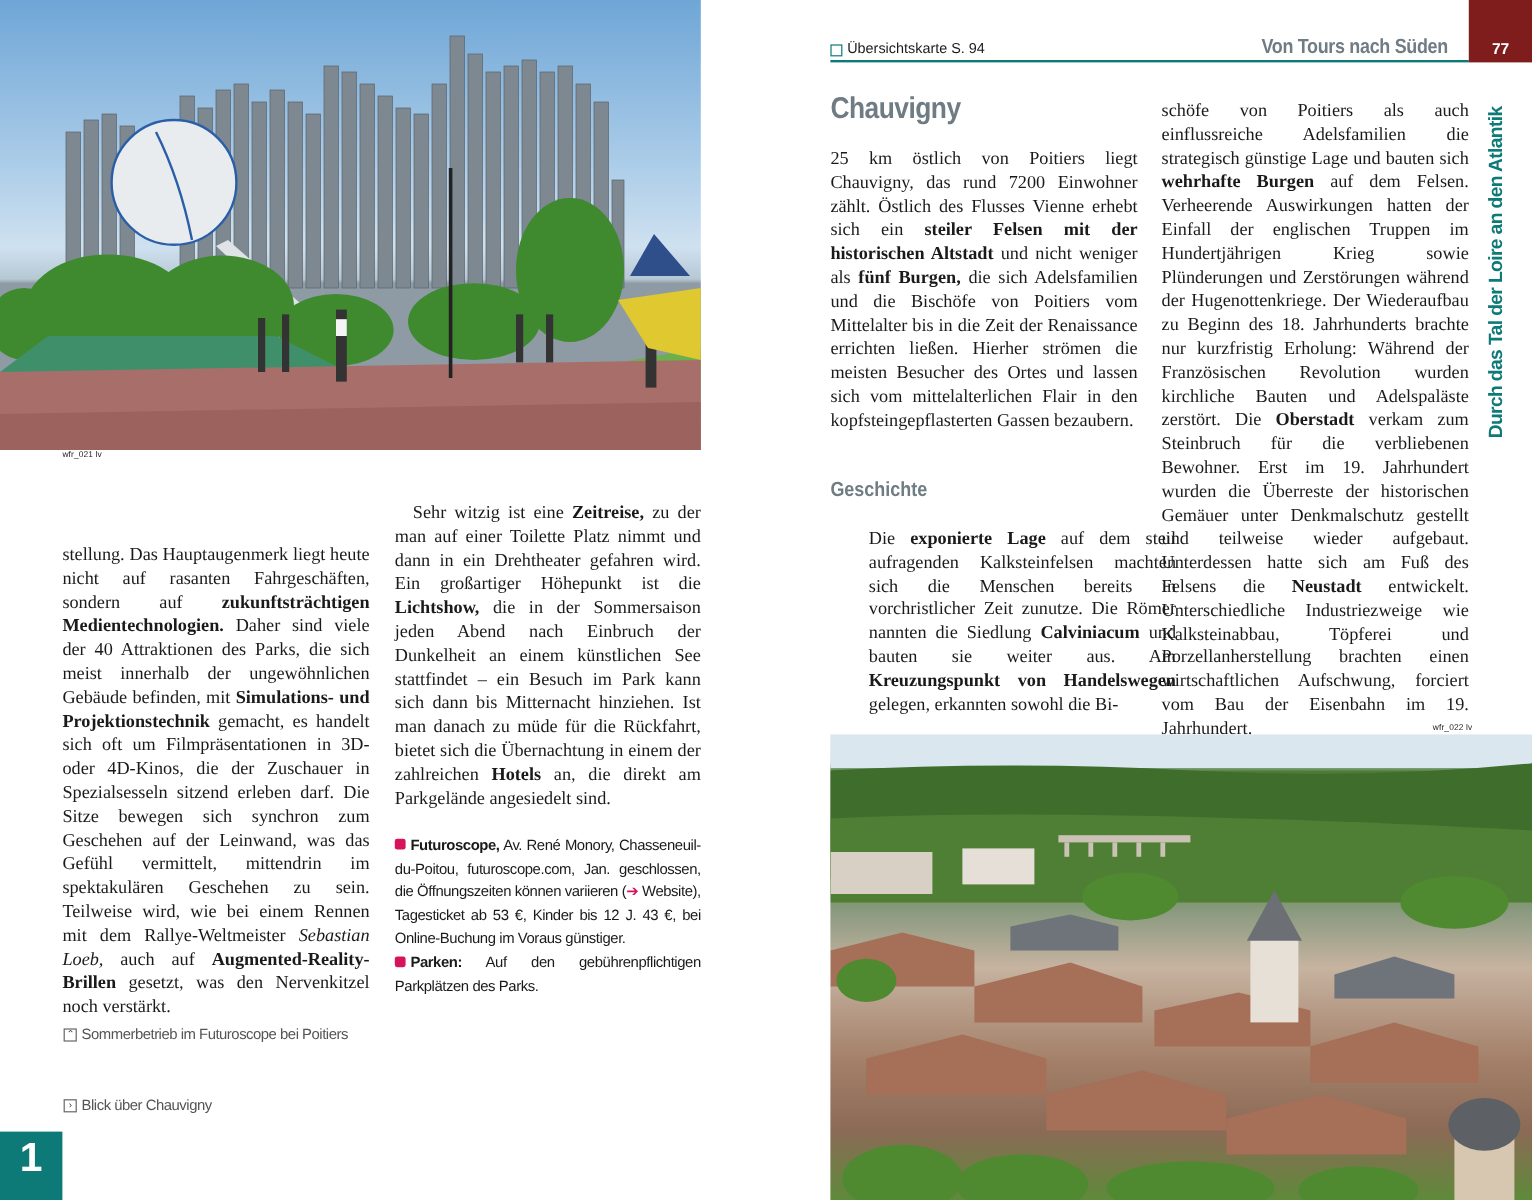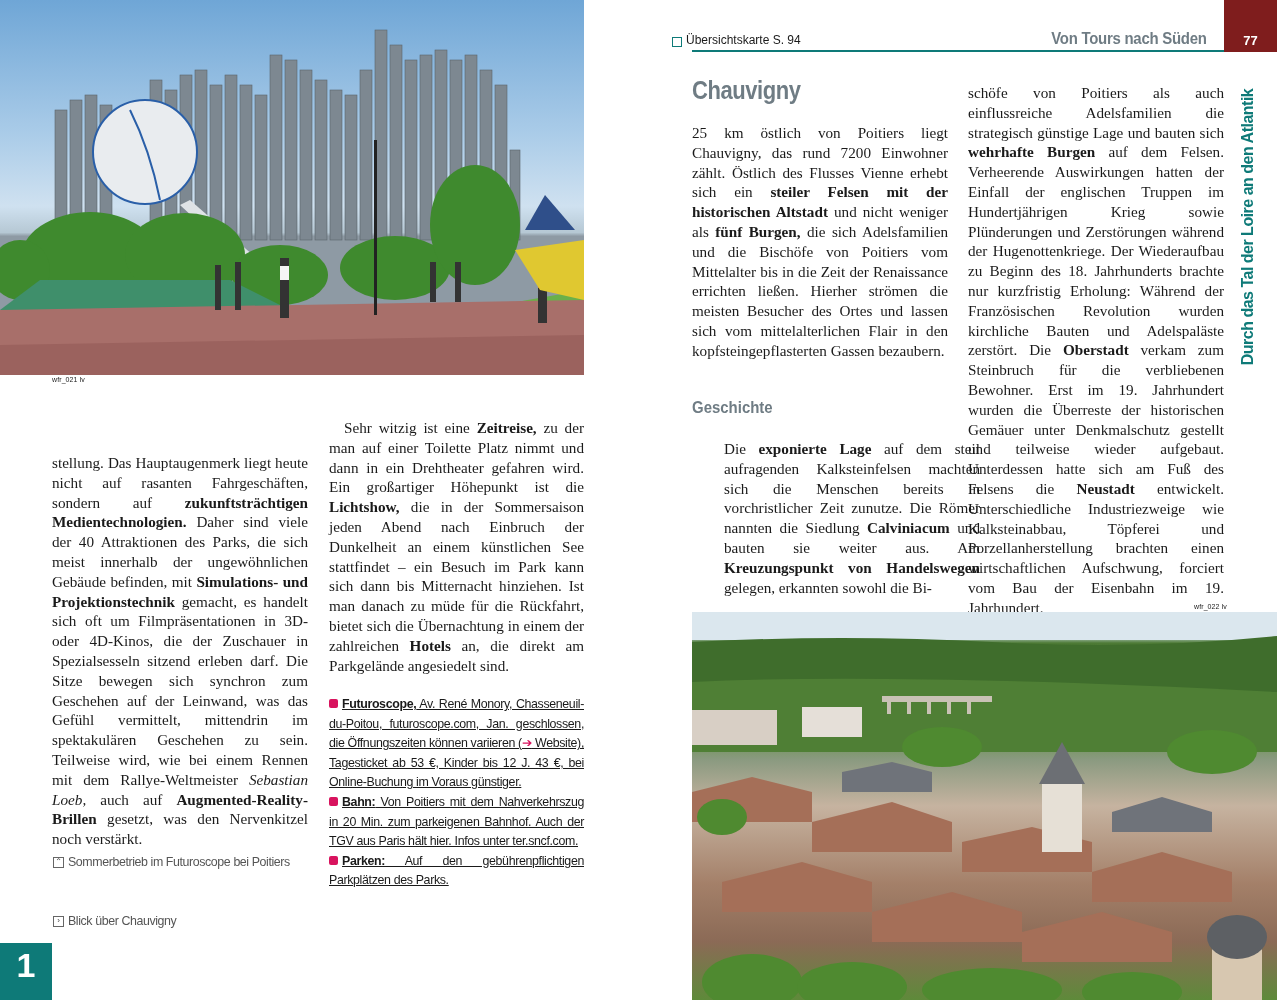--- a/index.html
+++ b/index.html
@@ -13,21 +13,21 @@
   .photo { position: absolute; overflow: hidden; }
   #photo-futuroscope { left: 0; top: 0; width: 584px; height: 375px;
     background: linear-gradient(180deg, #6fa6d6 0%, #a9cbe8 35%, #cfe1f0 55%, #b6c8d4 62%, #8e9aa4 63%); }
   #photo-chauvigny { left: 692px; top: 612px; width: 585px; height: 388px;
     background: linear-gradient(180deg, #dfe9f0 0%, #cfe0ea 6%, #4d7a35 8%, #3e6a2b 20%, #5e8f3e 30%, #8a9a80 38%, #c6b3a0 50%, #a48069 70%, #8b6a56 85%, #5e8a3a 100%); }
 
   .credit { position: absolute; font-family: "Liberation Sans", sans-serif; font-size: 7px; color: #222; letter-spacing: 0.1px; }
 
   
   .header-line { position: absolute; left: 692px; top: 50px; width: 532px; height: 2px; background: #0e7a78; }
-  .map-ref { position: absolute; left: 672px; top: 33px; font-family: "Liberation Sans", sans-serif; font-size: 12px; color: #1a1a1a; display: flex; align-items: flex-end; gap: 4px; }
+  .map-ref { position: absolute; left: 692px; top: 33px; font-family: "Liberation Sans", sans-serif; font-size: 12px; color: #1a1a1a; display: flex; align-items: flex-end; gap: 4px; }
   .map-ref .box { width: 8px; height: 8px; border: 1.3px solid #0e7a78; display: inline-block; }
   .running-head { position: absolute; right: 70px; top: 29px; font-family: "Liberation Sans", sans-serif; font-weight: bold; font-size: 17px; color: #6f7c84; letter-spacing: -0.3px; transform: scaleX(0.88); transform-origin: right; }
   .page-tab { position: absolute; left: 1224px; top: 0; width: 53px; height: 52px; background: #7f1d1d; }
   .page-tab span { position: absolute; bottom: 4px; left: 0; right: 0; text-align: center; color: #fff; font-family: "Liberation Sans", sans-serif; font-weight: bold; font-size: 13px; }
   .side-tab { position: absolute; left: 1236px; top: 88px; width: 24px; height: 278px; }
   .side-tab span { position: absolute; left: 50%; top: 50%; transform: translate(-50%,-50%) rotate(-90deg); white-space: nowrap; font-family: "Liberation Sans", sans-serif; font-weight: bold; font-size: 16px; color: #0e7a78; letter-spacing: -0.5px; }
 
   
   .chapter-tab { position: absolute; left: 0; top: 943px; width: 52px; height: 57px; background: #0e7a78; }
   .chapter-tab span { position: absolute; left: 0; right: 0; top: 3px; text-align: center; color: #fff; font-family: "Liberation Sans", sans-serif; font-weight: bold; font-size: 34px; }
@@ -40,21 +40,21 @@
   #col-left-1 { left: 52px; top: 418px; width: 256px; margin-top: 35px; }
   #col-left-2 { left: 329px; top: 418px; width: 255px; }
   #col-right-1 { left: 692px; top: 123px; width: 256px; }
   #col-right-2 { left: 968px; top: 83px; width: 256px; }
   .indent { text-indent: 15px; }
 
   .h1 { position: absolute; left: 692px; top: 76px; font-family: "Liberation Sans", sans-serif; font-weight: bold; font-size: 25px; color: #6f7c84; letter-spacing: -0.5px; transform: scaleX(0.88); transform-origin: left; }
   .h2 { position: absolute; left: 692px; top: 398px; font-family: "Liberation Sans", sans-serif; font-weight: bold; font-size: 17px; color: #6f7c84; transform: scaleX(0.88); transform-origin: left; }
 
   
-  .info { position: absolute; left: 329px; top: 695px; width: 255px; font-family: "Liberation Sans", sans-serif; font-size: 12.4px; line-height: 19.6px; text-align: justify; letter-spacing: -0.35px; text-decoration: underline; }
+  .info { position: absolute; left: 329px; top: 695px; width: 255px; font-family: "Liberation Sans", sans-serif; font-size: 12.4px; line-height: 19.6px; text-align: justify; letter-spacing: -0.35px; }
   .info p { margin: 0; }
   .info .bullet { display: inline-block; width: 9px; height: 9px; background: #d8135e; border-radius: 2px; margin-right: 4px; vertical-align: 0px; }
   .info b { font-weight: bold; }
   .info .arrow { color: #d8135e; }
 
   
   .caption { position: absolute; left: 53px; font-family: "Liberation Sans", sans-serif; font-size: 12.4px; color: #555; display: flex; align-items: center; gap: 4px; letter-spacing: -0.4px; }
   .caption .cbox { width: 11px; height: 11px; border: 1px solid #666; display: inline-flex; align-items: center; justify-content: center; font-size: 8px; line-height: 1; color: #444; box-sizing: border-box; }
 </style>
 </head>
@@ -140,23 +140,20 @@
 
 <div class="col" id="col-left-2">
   <p class="indent"><span>Sehr witzig ist eine </span><b>Zeitreise,</b><span> zu der man auf einer Toilette Platz nimmt und dann in ein Drehtheater gefahren wird. Ein großartiger Höhepunkt ist die </span><b>Lichtshow,</b><span> die in der Sommersaison jeden Abend nach Einbruch der Dunkelheit an einem künstlichen See stattfindet – ein Besuch im Park kann sich dann bis Mitternacht hinziehen. Ist man danach zu müde für die Rückfahrt, bietet sich die Übernachtung in einem der zahlreichen </span><b>Hotels</b><span> an, die direkt am Parkgelände angesiedelt sind.</span></p>
 </div>
 
 <div class="info">
   <p>
     <span class="bullet"></span><b>Futuroscope,</b><span> Av. René Monory, Chasseneuil-du-Poitou, futuroscope.com, Jan. geschlossen, die Öffnungszeiten können variieren (</span><span class="arrow">➔</span><span> Website), Tagesticket ab 53 €, Kinder bis 12 J. 43 €, bei Online-Buchung im Voraus günstiger.</span>
   </p>
   <p>
-    <span class="bullet"></span><b>Bahn:</b><span> Von Poitiers mit dem Nahverkehrszug in 20 Min. zum parkeigenen Bahnhof. Auch der TGV aus Paris hält hier. Infos unter ter.sncf.com.</span>
-  </p>
-  <p>
     <span class="bullet"></span><b>Parken:</b><span> Auf den gebührenpflichtigen Parkplätzen des Parks.</span>
   </p>
 </div>
 
 <div class="caption" style="top:855px;">
   <span class="cbox">⌃</span>
   <span>Sommerbetrieb im Futuroscope bei Poitiers</span>
 </div>
 <div class="caption" style="top:914px;">
   <span class="cbox">›</span>

